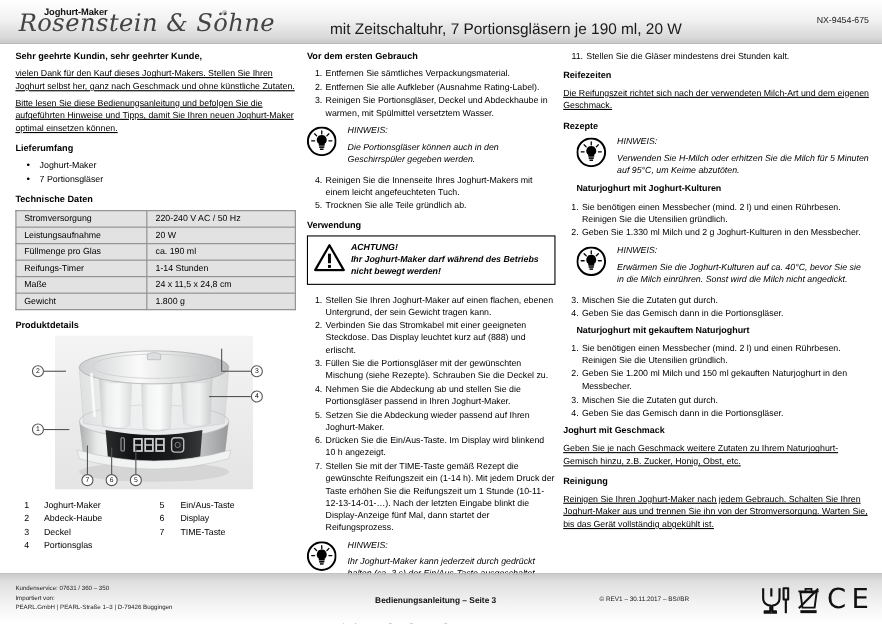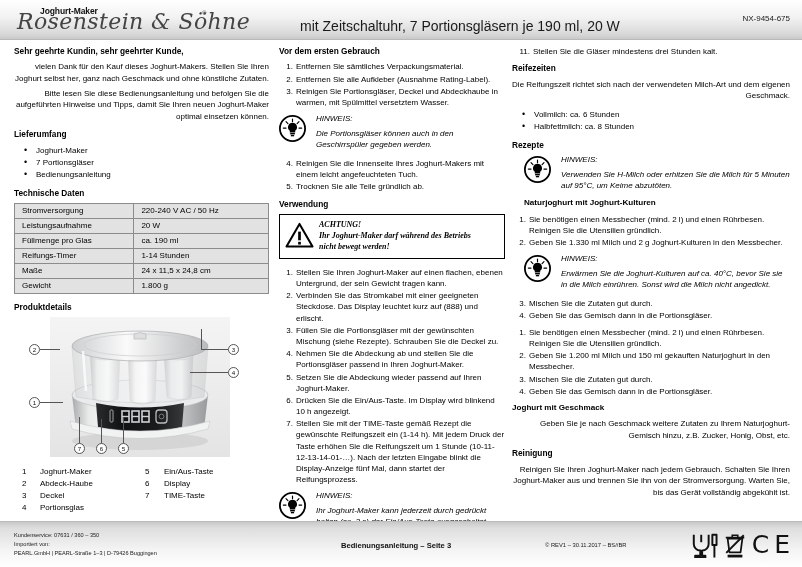--- a/index.html
+++ b/index.html
@@ -49,21 +49,21 @@
   .col-mid    { left: 279px; width: 226px; }
   .col-right  { left: 512px; width: 278px; }
 
   h2.sect {
     font-size: 8.3px; font-weight: bold; margin: 0 0 5px 0; line-height: 1.25;
   }
   h3.sub {
     font-size: 8.1px; font-weight: bold; margin: 6px 0 5px 12px; line-height: 1.25;
   }
   p.body {
-    font-size: 8px; line-height: 1.45; margin: 0 0 7px 0; text-align: right;
+    font-size: 8px; line-height: 1.45; margin: 0 0 7px 0; text-align: left; text-decoration: underline;
   }
   ul.bullets { list-style: none; margin: 0 0 7px 0; padding: 0; }
   ul.bullets li {
     font-size: 8px; line-height: 1.5; padding-left: 22px; position: relative;
   }
   ul.bullets li::before {
     content: "\2022"; position: absolute; left: 10px; top: -1px; font-size: 9px;
   }
   ol.steps { list-style: none; margin: 0 0 6px 0; padding: 0; counter-reset: st; }
   ol.steps li {
@@ -91,21 +91,21 @@
   .hint { display: flex; margin: 5px 0 7px 0; align-items: flex-start; }
   .hint .ic { flex: 0 0 34px; padding-top: 1px; }
   .hint .tx { flex: 1; padding-left: 3px; }
   .hint .tx .lbl { font-size: 8px; font-style: italic; line-height: 1.35; }
   .hint .tx .msg { font-size: 8px; font-style: italic; line-height: 1.35; }
   .hint.ind { margin-left: 12px; }
 
   
   .warn {
     border: 1.6px solid #000; padding: 5px 4px 5px 5px; margin: 3px 0 8px 0;
-    display: flex; align-items: center; font-family: Liberation Serif, serif;
+    display: flex; align-items: center;
   }
   .warn .ic { flex: 0 0 34px; }
   .warn .tx { flex: 1; }
   .warn .tx div {
     font-size: 8px; font-weight: bold; font-style: italic; line-height: 1.35;
   }
 
   
   .prodbox { position: relative; width: 255px; height: 145px; margin: 3px 0 4px 0; }
   .prodimg { position: absolute; left: 36px; top: 0px; width: 180px; height: 140px; }
@@ -157,21 +157,20 @@
 
 <div class="col col-left">
   <h2 class="sect">Sehr geehrte Kundin, sehr geehrter Kunde,</h2>
   <p class="body">vielen Dank für den Kauf dieses Joghurt-Makers. Stellen Sie Ihren Joghurt selbst her, ganz nach Geschmack und ohne künstliche Zutaten.</p>
   <p class="body" style="margin-top:-4px">Bitte lesen Sie diese Bedienungsanleitung und befolgen Sie die aufgeführten Hinweise und Tipps, damit Sie Ihren neuen Joghurt-Maker optimal einsetzen können.</p>
 
   <h2 class="sect">Lieferumfang</h2>
   <ul class="bullets">
     <li>Joghurt-Maker</li>
     <li>7 Portionsgläser</li>
-    <li>Bedienungsanleitung</li>
   </ul>
 
   <h2 class="sect">Technische Daten</h2>
   <table class="specs">
     <tbody>
         <tr>
       <td class="k">Stromversorgung</td>
       <td>220-240 V AC / 50 Hz</td>
     </tr>
     <tr>
@@ -411,24 +410,20 @@
   </ol>
 </div>
 
 <div class="col col-right">
   <ol class="steps wide">
     <li><span class="num">11.</span><span>Stellen Sie die Gläser mindestens drei Stunden kalt.</span></li>
   </ol>
 
   <h2 class="sect" style="margin-top:4px">Reifezeiten</h2>
   <p class="body">Die Reifungszeit richtet sich nach der verwendeten Milch-Art und dem eigenen Geschmack.</p>
-  <ul class="bullets">
-    <li>Vollmilch: ca. 6 Stunden</li>
-    <li>Halbfettmilch: ca. 8 Stunden</li>
-  </ul>
 
   <h2 class="sect" style="margin-top:4px">Rezepte</h2>
 
   <div class="hint ind">
     <div class="ic">
       <svg width="27" height="27" viewBox="0 0 30 30">
         <circle cx="15" cy="15" r="14" fill="#fff" stroke="#000" stroke-width="2"></circle>
         <g stroke="#000" stroke-width="1.3" stroke-linecap="round">
           <line x1="15" y1="4.5" x2="15" y2="7.5"></line>
           <line x1="7.8" y1="7.4" x2="9.9" y2="9.5"></line>
@@ -473,20 +468,21 @@
       <div class="lbl">HINWEIS:</div>
       <div class="msg" style="margin-top:4px">Erwärmen Sie die Joghurt-Kulturen auf ca. 40°C, bevor Sie sie in die Milch einrühren. Sonst wird die Milch nicht angedickt.</div>
     </div>
   </div>
 
   <ol class="steps">
     <li><span class="num">3.</span><span>Mischen Sie die Zutaten gut durch.</span></li>
     <li><span class="num">4.</span><span>Geben Sie das Gemisch dann in die Portionsgläser.</span></li>
   </ol>
 
+  <h3 class="sub">Naturjoghurt mit gekauftem Naturjoghurt</h3>
   <ol class="steps">
     <li><span class="num">1.</span><span>Sie benötigen einen Messbecher (mind. 2 l) und einen Rührbesen. Reinigen Sie die Utensilien gründlich.</span></li>
     <li><span class="num">2.</span><span>Geben Sie 1.200 ml Milch und 150 ml gekauften Naturjoghurt in den Messbecher.</span></li>
     <li><span class="num">3.</span><span>Mischen Sie die Zutaten gut durch.</span></li>
     <li><span class="num">4.</span><span>Geben Sie das Gemisch dann in die Portionsgläser.</span></li>
   </ol>
 
   <h3 class="sub" style="margin-left:0">Joghurt mit Geschmack</h3>
   <p class="body">Geben Sie je nach Geschmack weitere Zutaten zu Ihrem Naturjoghurt-Gemisch hinzu, z.B. Zucker, Honig, Obst, etc.</p>
 

